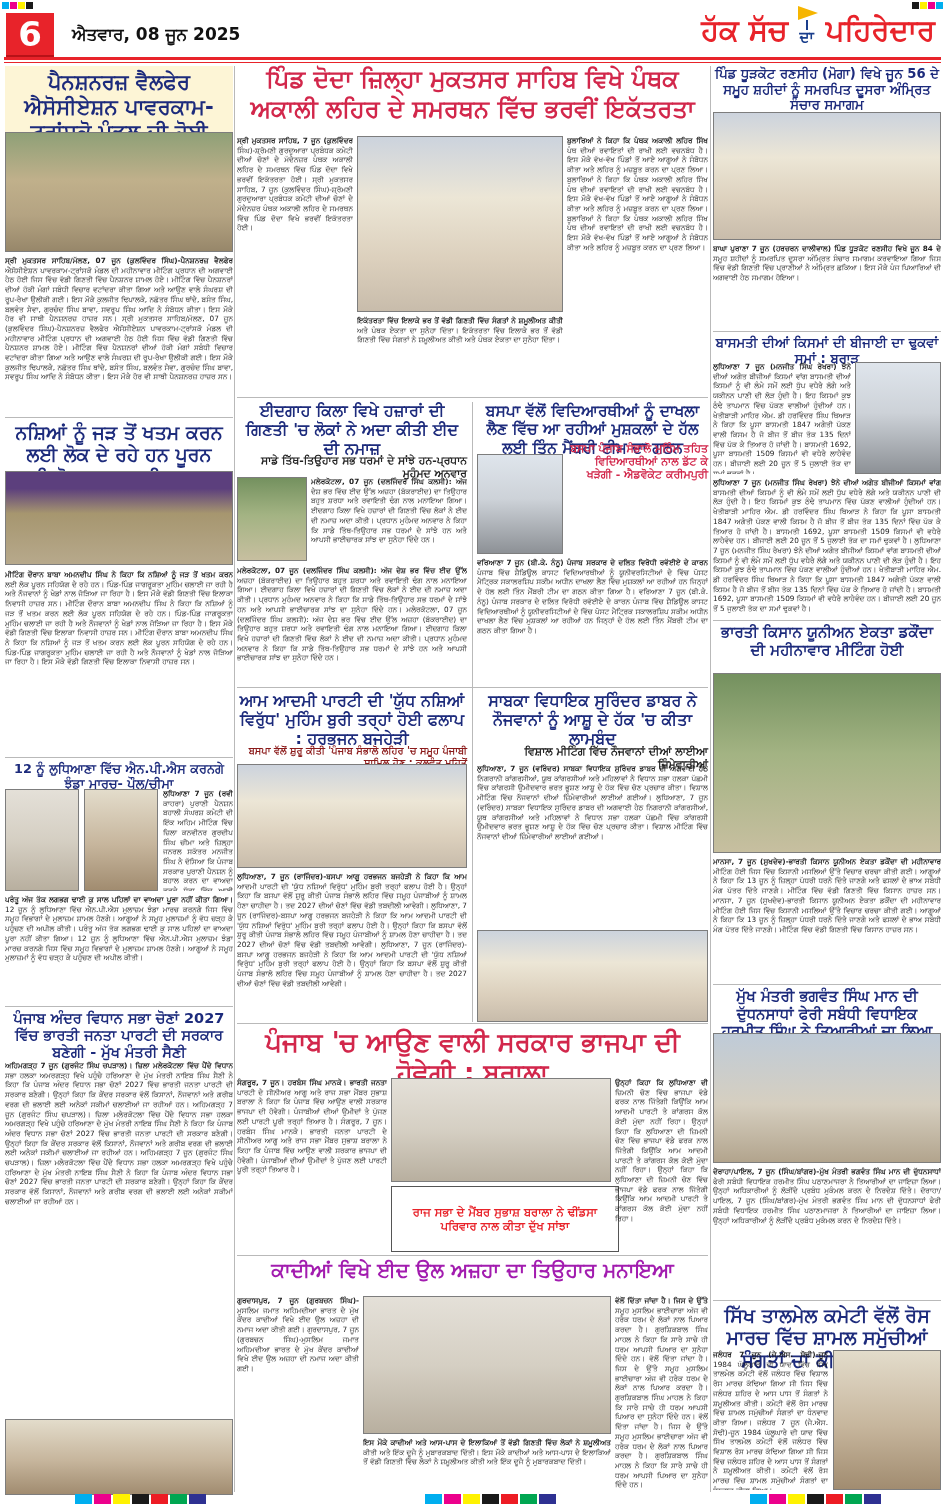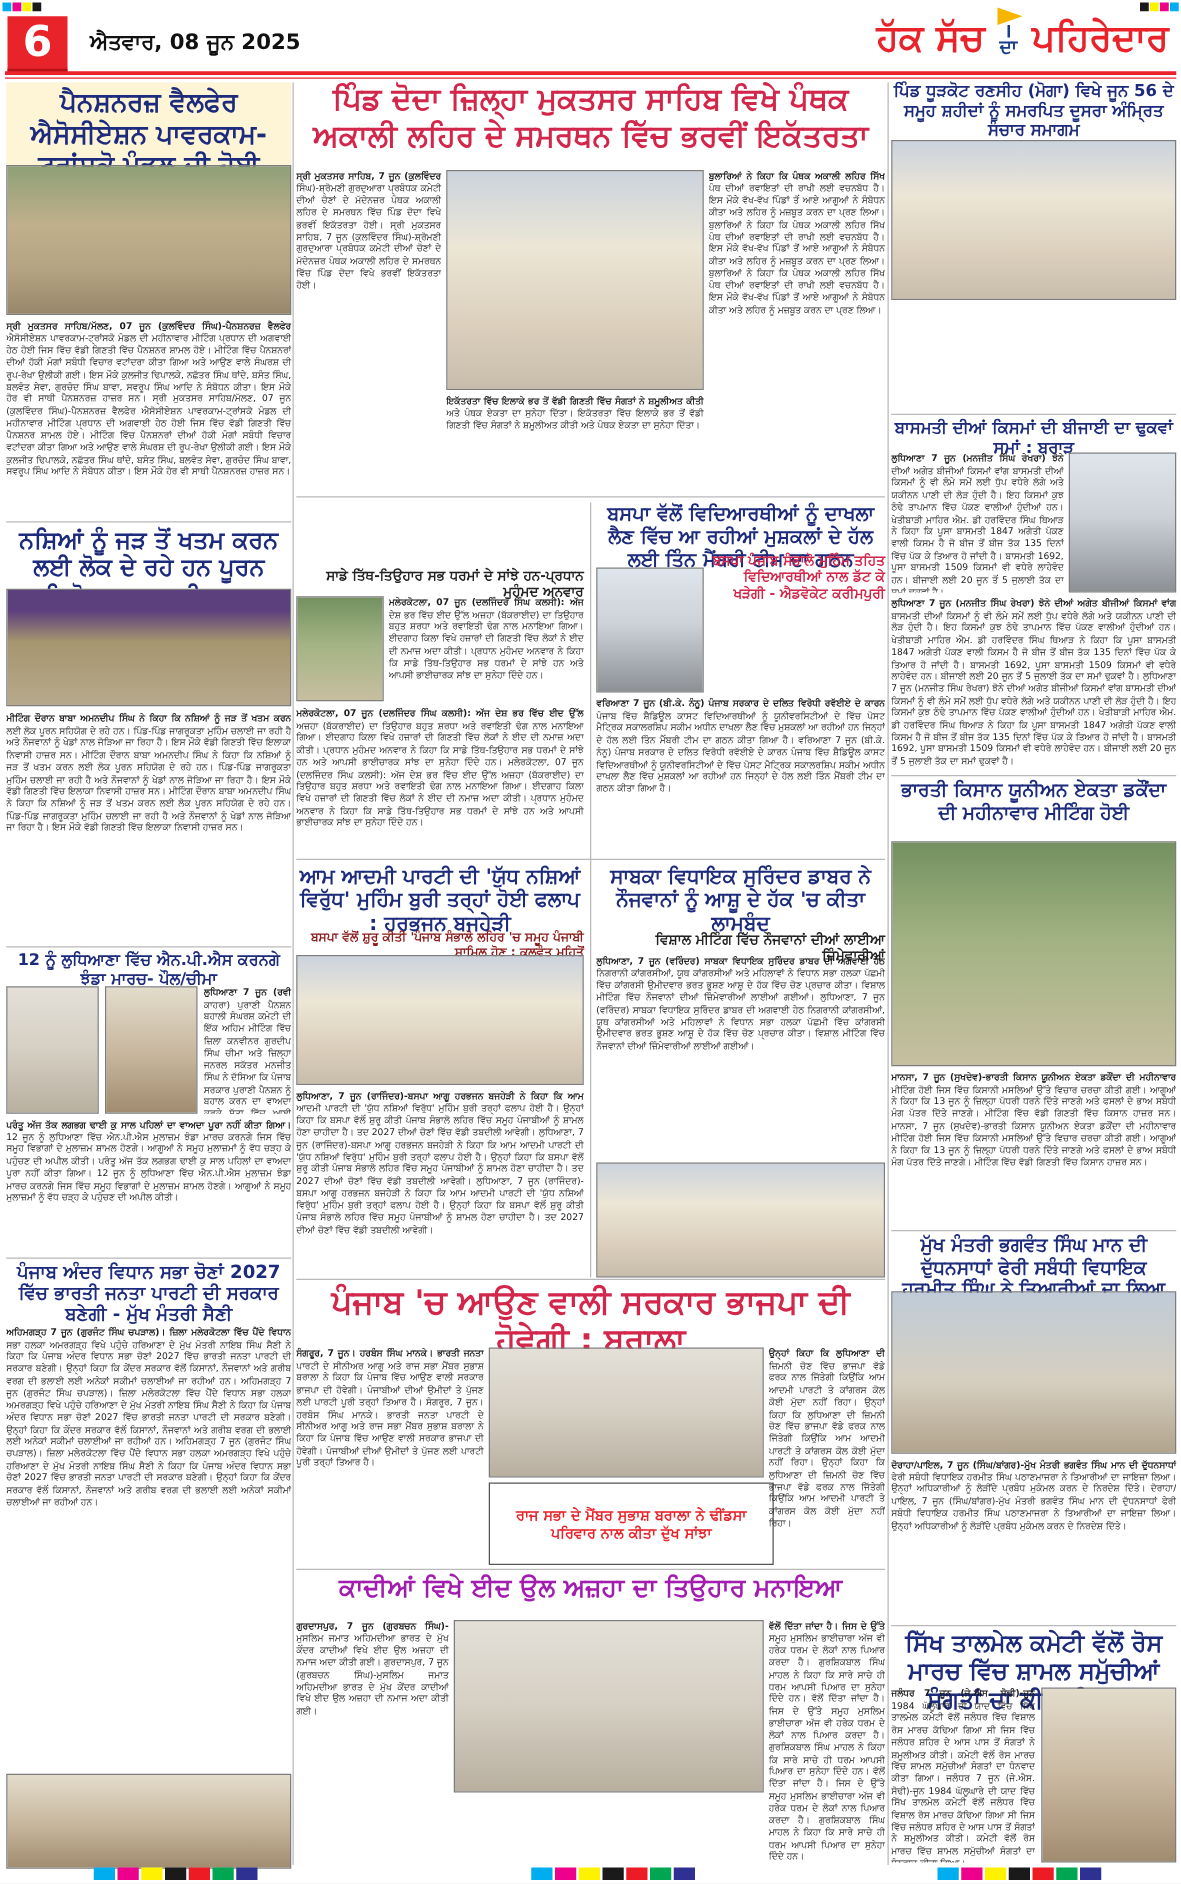--- a/index.html
+++ b/index.html
@@ -107,20 +107,21 @@
   <div class="abs photo p-d" style="left:5px;top:1419px;width:228px;height:76px;"></div>
 
   <div class="abs hl red" style="left:237px;top:64px;width:471px;height:66px;font-size:24px;line-height:1.25;">ਪਿੰਡ ਦੋਦਾ ਜ਼ਿਲ੍ਹਾ ਮੁਕਤਸਰ ਸਾਹਿਬ ਵਿਖੇ ਪੰਥਕ ਅਕਾਲੀ ਲਹਿਰ ਦੇ ਸਮਰਥਨ ਵਿੱਚ ਭਰਵੀਂ ਇਕੱਤਰਤਾ</div>
 
   <div class="abs bt" style="left:237px;top:136px;width:116px;height:258px;">ਸ੍ਰੀ ਮੁਕਤਸਰ ਸਾਹਿਬ, 7 ਜੂਨ (ਕੁਲਵਿੰਦਰ ਸਿੰਘ)-ਸ਼੍ਰੋਮਣੀ ਗੁਰਦੁਆਰਾ ਪ੍ਰਬੰਧਕ ਕਮੇਟੀ ਦੀਆਂ ਚੋਣਾਂ ਦੇ ਮੱਦੇਨਜ਼ਰ ਪੰਥਕ ਅਕਾਲੀ ਲਹਿਰ ਦੇ ਸਮਰਥਨ ਵਿੱਚ ਪਿੰਡ ਦੋਦਾ ਵਿਖੇ ਭਰਵੀਂ ਇਕੱਤਰਤਾ ਹੋਈ। ਸ੍ਰੀ ਮੁਕਤਸਰ ਸਾਹਿਬ, 7 ਜੂਨ (ਕੁਲਵਿੰਦਰ ਸਿੰਘ)-ਸ਼੍ਰੋਮਣੀ ਗੁਰਦੁਆਰਾ ਪ੍ਰਬੰਧਕ ਕਮੇਟੀ ਦੀਆਂ ਚੋਣਾਂ ਦੇ ਮੱਦੇਨਜ਼ਰ ਪੰਥਕ ਅਕਾਲੀ ਲਹਿਰ ਦੇ ਸਮਰਥਨ ਵਿੱਚ ਪਿੰਡ ਦੋਦਾ ਵਿਖੇ ਭਰਵੀਂ ਇਕੱਤਰਤਾ ਹੋਈ।</div>
   <div class="abs photo p-b" style="left:357px;top:136px;width:206px;height:176px;"></div>
   <div class="abs bt" style="left:357px;top:316px;width:206px;height:78px;">ਇਕੱਤਰਤਾ ਵਿੱਚ ਇਲਾਕੇ ਭਰ ਤੋਂ ਵੱਡੀ ਗਿਣਤੀ ਵਿੱਚ ਸੰਗਤਾਂ ਨੇ ਸ਼ਮੂਲੀਅਤ ਕੀਤੀ ਅਤੇ ਪੰਥਕ ਏਕਤਾ ਦਾ ਸੁਨੇਹਾ ਦਿੱਤਾ। ਇਕੱਤਰਤਾ ਵਿੱਚ ਇਲਾਕੇ ਭਰ ਤੋਂ ਵੱਡੀ ਗਿਣਤੀ ਵਿੱਚ ਸੰਗਤਾਂ ਨੇ ਸ਼ਮੂਲੀਅਤ ਕੀਤੀ ਅਤੇ ਪੰਥਕ ਏਕਤਾ ਦਾ ਸੁਨੇਹਾ ਦਿੱਤਾ।</div>
   <div class="abs bt" style="left:567px;top:136px;width:141px;height:258px;">ਬੁਲਾਰਿਆਂ ਨੇ ਕਿਹਾ ਕਿ ਪੰਥਕ ਅਕਾਲੀ ਲਹਿਰ ਸਿੱਖ ਪੰਥ ਦੀਆਂ ਰਵਾਇਤਾਂ ਦੀ ਰਾਖੀ ਲਈ ਵਚਨਬੱਧ ਹੈ। ਇਸ ਮੌਕੇ ਵੱਖ-ਵੱਖ ਪਿੰਡਾਂ ਤੋਂ ਆਏ ਆਗੂਆਂ ਨੇ ਸੰਬੋਧਨ ਕੀਤਾ ਅਤੇ ਲਹਿਰ ਨੂੰ ਮਜ਼ਬੂਤ ਕਰਨ ਦਾ ਪ੍ਰਣ ਲਿਆ। ਬੁਲਾਰਿਆਂ ਨੇ ਕਿਹਾ ਕਿ ਪੰਥਕ ਅਕਾਲੀ ਲਹਿਰ ਸਿੱਖ ਪੰਥ ਦੀਆਂ ਰਵਾਇਤਾਂ ਦੀ ਰਾਖੀ ਲਈ ਵਚਨਬੱਧ ਹੈ। ਇਸ ਮੌਕੇ ਵੱਖ-ਵੱਖ ਪਿੰਡਾਂ ਤੋਂ ਆਏ ਆਗੂਆਂ ਨੇ ਸੰਬੋਧਨ ਕੀਤਾ ਅਤੇ ਲਹਿਰ ਨੂੰ ਮਜ਼ਬੂਤ ਕਰਨ ਦਾ ਪ੍ਰਣ ਲਿਆ। ਬੁਲਾਰਿਆਂ ਨੇ ਕਿਹਾ ਕਿ ਪੰਥਕ ਅਕਾਲੀ ਲਹਿਰ ਸਿੱਖ ਪੰਥ ਦੀਆਂ ਰਵਾਇਤਾਂ ਦੀ ਰਾਖੀ ਲਈ ਵਚਨਬੱਧ ਹੈ। ਇਸ ਮੌਕੇ ਵੱਖ-ਵੱਖ ਪਿੰਡਾਂ ਤੋਂ ਆਏ ਆਗੂਆਂ ਨੇ ਸੰਬੋਧਨ ਕੀਤਾ ਅਤੇ ਲਹਿਰ ਨੂੰ ਮਜ਼ਬੂਤ ਕਰਨ ਦਾ ਪ੍ਰਣ ਲਿਆ।</div>
   <div class="abs hsep" style="left:237px;top:397px;width:471px;"></div>
 
+  <div class="abs hl navy" style="left:237px;top:402px;width:230px;height:50px;font-size:16px;">ਈਦਗਾਹ ਕਿਲਾ ਵਿਖੇ ਹਜ਼ਾਰਾਂ ਦੀ ਗਿਣਤੀ 'ਚ ਲੋਕਾਂ ਨੇ ਅਦਾ ਕੀਤੀ ਈਦ ਦੀ ਨਮਾਜ਼</div>
   <div class="abs subhead" style="left:237px;top:455px;width:230px;height:17px;font-size:10.8px;color:#222;">ਸਾਡੇ ਤਿੱਥ-ਤਿਉਹਾਰ ਸਭ ਧਰਮਾਂ ਦੇ ਸਾਂਝੇ ਹਨ-ਪ੍ਰਧਾਨ ਮੁਹੰਮਦ ਅਨਵਾਰ</div>
   <div class="abs photo p-e" style="left:237px;top:477px;width:70px;height:84px;"></div>
   <div class="abs bt" style="left:311px;top:477px;width:156px;height:84px;">ਮਲੇਰਕੋਟਲਾ, 07 ਜੂਨ (ਦਲਜਿੰਦਰ ਸਿੰਘ ਕਲਸੀ): ਅੱਜ ਦੇਸ਼ ਭਰ ਵਿੱਚ ਈਦ ਉੱਲ ਅਜ਼ਹਾ (ਬੱਕਰਾਈਦ) ਦਾ ਤਿਉਹਾਰ ਬਹੁਤ ਸ਼ਰਧਾ ਅਤੇ ਰਵਾਇਤੀ ਢੰਗ ਨਾਲ ਮਨਾਇਆ ਗਿਆ। ਈਦਗਾਹ ਕਿਲਾ ਵਿਖੇ ਹਜ਼ਾਰਾਂ ਦੀ ਗਿਣਤੀ ਵਿੱਚ ਲੋਕਾਂ ਨੇ ਈਦ ਦੀ ਨਮਾਜ਼ ਅਦਾ ਕੀਤੀ। ਪ੍ਰਧਾਨ ਮੁਹੰਮਦ ਅਨਵਾਰ ਨੇ ਕਿਹਾ ਕਿ ਸਾਡੇ ਤਿੱਥ-ਤਿਉਹਾਰ ਸਭ ਧਰਮਾਂ ਦੇ ਸਾਂਝੇ ਹਨ ਅਤੇ ਆਪਸੀ ਭਾਈਚਾਰਕ ਸਾਂਝ ਦਾ ਸੁਨੇਹਾ ਦਿੰਦੇ ਹਨ।</div>
   <div class="abs bt" style="left:237px;top:566px;width:230px;height:118px;">ਮਲੇਰਕੋਟਲਾ, 07 ਜੂਨ (ਦਲਜਿੰਦਰ ਸਿੰਘ ਕਲਸੀ): ਅੱਜ ਦੇਸ਼ ਭਰ ਵਿੱਚ ਈਦ ਉੱਲ ਅਜ਼ਹਾ (ਬੱਕਰਾਈਦ) ਦਾ ਤਿਉਹਾਰ ਬਹੁਤ ਸ਼ਰਧਾ ਅਤੇ ਰਵਾਇਤੀ ਢੰਗ ਨਾਲ ਮਨਾਇਆ ਗਿਆ। ਈਦਗਾਹ ਕਿਲਾ ਵਿਖੇ ਹਜ਼ਾਰਾਂ ਦੀ ਗਿਣਤੀ ਵਿੱਚ ਲੋਕਾਂ ਨੇ ਈਦ ਦੀ ਨਮਾਜ਼ ਅਦਾ ਕੀਤੀ। ਪ੍ਰਧਾਨ ਮੁਹੰਮਦ ਅਨਵਾਰ ਨੇ ਕਿਹਾ ਕਿ ਸਾਡੇ ਤਿੱਥ-ਤਿਉਹਾਰ ਸਭ ਧਰਮਾਂ ਦੇ ਸਾਂਝੇ ਹਨ ਅਤੇ ਆਪਸੀ ਭਾਈਚਾਰਕ ਸਾਂਝ ਦਾ ਸੁਨੇਹਾ ਦਿੰਦੇ ਹਨ। ਮਲੇਰਕੋਟਲਾ, 07 ਜੂਨ (ਦਲਜਿੰਦਰ ਸਿੰਘ ਕਲਸੀ): ਅੱਜ ਦੇਸ਼ ਭਰ ਵਿੱਚ ਈਦ ਉੱਲ ਅਜ਼ਹਾ (ਬੱਕਰਾਈਦ) ਦਾ ਤਿਉਹਾਰ ਬਹੁਤ ਸ਼ਰਧਾ ਅਤੇ ਰਵਾਇਤੀ ਢੰਗ ਨਾਲ ਮਨਾਇਆ ਗਿਆ। ਈਦਗਾਹ ਕਿਲਾ ਵਿਖੇ ਹਜ਼ਾਰਾਂ ਦੀ ਗਿਣਤੀ ਵਿੱਚ ਲੋਕਾਂ ਨੇ ਈਦ ਦੀ ਨਮਾਜ਼ ਅਦਾ ਕੀਤੀ। ਪ੍ਰਧਾਨ ਮੁਹੰਮਦ ਅਨਵਾਰ ਨੇ ਕਿਹਾ ਕਿ ਸਾਡੇ ਤਿੱਥ-ਤਿਉਹਾਰ ਸਭ ਧਰਮਾਂ ਦੇ ਸਾਂਝੇ ਹਨ ਅਤੇ ਆਪਸੀ ਭਾਈਚਾਰਕ ਸਾਂਝ ਦਾ ਸੁਨੇਹਾ ਦਿੰਦੇ ਹਨ।</div>
 
   <div class="abs hl navy" style="left:477px;top:402px;width:231px;height:48px;font-size:15.5px;">ਬਸਪਾ ਵੱਲੋਂ ਵਿਦਿਆਰਥੀਆਂ ਨੂੰ ਦਾਖਲਾ ਲੈਣ ਵਿੱਚ ਆ ਰਹੀਆਂ ਮੁਸ਼ਕਲਾਂ ਦੇ ਹੱਲ ਲਈ ਤਿੰਨ ਮੈਂਬਰੀ ਟੀਮ ਦਾ ਗਠਨ</div>
   <div class="abs photo p-h" style="left:477px;top:454px;width:86px;height:100px;"></div>
   <div class="abs subhead red" style="left:568px;top:442px;width:140px;height:96px;font-size:11px;">ਬਸਪਾ ਪੰਜਾਬ ਸੰਭਾਲੋ ਮੁਹਿੰਮ ਤਹਿਤ ਵਿਦਿਆਰਥੀਆਂ ਨਾਲ ਡੱਟ ਕੇ ਖੜੇਗੀ - ਐਡਵੋਕੇਟ ਕਰੀਮਪੁਰੀ</div>
   <div class="abs bt" style="left:477px;top:558px;width:231px;height:126px;">ਵਰਿਆਣਾ 7 ਜੂਨ (ਬੀ.ਕੇ. ਨੰਨੂ) ਪੰਜਾਬ ਸਰਕਾਰ ਦੇ ਦਲਿਤ ਵਿਰੋਧੀ ਰਵੱਈਏ ਦੇ ਕਾਰਨ ਪੰਜਾਬ ਵਿੱਚ ਸ਼ੈਡਿਊਲ ਕਾਸਟ ਵਿਦਿਆਰਥੀਆਂ ਨੂੰ ਯੂਨੀਵਰਸਿਟੀਆਂ ਦੇ ਵਿੱਚ ਪੋਸਟ ਮੈਟ੍ਰਿਕ ਸਕਾਲਰਸ਼ਿਪ ਸਕੀਮ ਅਧੀਨ ਦਾਖਲਾ ਲੈਣ ਵਿੱਚ ਮੁਸ਼ਕਲਾਂ ਆ ਰਹੀਆਂ ਹਨ ਜਿਨ੍ਹਾਂ ਦੇ ਹੱਲ ਲਈ ਤਿੰਨ ਮੈਂਬਰੀ ਟੀਮ ਦਾ ਗਠਨ ਕੀਤਾ ਗਿਆ ਹੈ। ਵਰਿਆਣਾ 7 ਜੂਨ (ਬੀ.ਕੇ. ਨੰਨੂ) ਪੰਜਾਬ ਸਰਕਾਰ ਦੇ ਦਲਿਤ ਵਿਰੋਧੀ ਰਵੱਈਏ ਦੇ ਕਾਰਨ ਪੰਜਾਬ ਵਿੱਚ ਸ਼ੈਡਿਊਲ ਕਾਸਟ ਵਿਦਿਆਰਥੀਆਂ ਨੂੰ ਯੂਨੀਵਰਸਿਟੀਆਂ ਦੇ ਵਿੱਚ ਪੋਸਟ ਮੈਟ੍ਰਿਕ ਸਕਾਲਰਸ਼ਿਪ ਸਕੀਮ ਅਧੀਨ ਦਾਖਲਾ ਲੈਣ ਵਿੱਚ ਮੁਸ਼ਕਲਾਂ ਆ ਰਹੀਆਂ ਹਨ ਜਿਨ੍ਹਾਂ ਦੇ ਹੱਲ ਲਈ ਤਿੰਨ ਮੈਂਬਰੀ ਟੀਮ ਦਾ ਗਠਨ ਕੀਤਾ ਗਿਆ ਹੈ।</div>
   <div class="abs hsep" style="left:237px;top:687px;width:471px;"></div>
@@ -139,24 +140,26 @@
   <div class="abs hl red" style="left:237px;top:1027px;width:471px;height:44px;font-size:26px;">ਪੰਜਾਬ 'ਚ ਆਉਣ ਵਾਲੀ ਸਰਕਾਰ ਭਾਜਪਾ ਦੀ ਹੋਵੇਗੀ : ਬਰਾਲਾ</div>
   <div class="abs bt" style="left:237px;top:1078px;width:150px;height:174px;">ਸੰਗਰੂਰ, 7 ਜੂਨ। ਹਰਬੰਸ ਸਿੰਘ ਮਾਨਕੇ। ਭਾਰਤੀ ਜਨਤਾ ਪਾਰਟੀ ਦੇ ਸੀਨੀਅਰ ਆਗੂ ਅਤੇ ਰਾਜ ਸਭਾ ਮੈਂਬਰ ਸੁਭਾਸ਼ ਬਰਾਲਾ ਨੇ ਕਿਹਾ ਕਿ ਪੰਜਾਬ ਵਿੱਚ ਆਉਣ ਵਾਲੀ ਸਰਕਾਰ ਭਾਜਪਾ ਦੀ ਹੋਵੇਗੀ। ਪੰਜਾਬੀਆਂ ਦੀਆਂ ਉਮੀਦਾਂ ਤੇ ਪੁੱਜਣ ਲਈ ਪਾਰਟੀ ਪੂਰੀ ਤਰ੍ਹਾਂ ਤਿਆਰ ਹੈ। ਸੰਗਰੂਰ, 7 ਜੂਨ। ਹਰਬੰਸ ਸਿੰਘ ਮਾਨਕੇ। ਭਾਰਤੀ ਜਨਤਾ ਪਾਰਟੀ ਦੇ ਸੀਨੀਅਰ ਆਗੂ ਅਤੇ ਰਾਜ ਸਭਾ ਮੈਂਬਰ ਸੁਭਾਸ਼ ਬਰਾਲਾ ਨੇ ਕਿਹਾ ਕਿ ਪੰਜਾਬ ਵਿੱਚ ਆਉਣ ਵਾਲੀ ਸਰਕਾਰ ਭਾਜਪਾ ਦੀ ਹੋਵੇਗੀ। ਪੰਜਾਬੀਆਂ ਦੀਆਂ ਉਮੀਦਾਂ ਤੇ ਪੁੱਜਣ ਲਈ ਪਾਰਟੀ ਪੂਰੀ ਤਰ੍ਹਾਂ ਤਿਆਰ ਹੈ।</div>
   <div class="abs photo p-g" style="left:391px;top:1078px;width:220px;height:104px;"></div>
   <div class="abs caption-box" style="left:391px;top:1186px;width:220px;height:58px;">ਰਾਜ ਸਭਾ ਦੇ ਮੈਂਬਰ ਸੁਭਾਸ਼ ਬਰਾਲਾ ਨੇ ਢੀਂਡਸਾ ਪਰਿਵਾਰ ਨਾਲ ਕੀਤਾ ਦੁੱਖ ਸਾਂਝਾ</div>
   <div class="abs bt" style="left:615px;top:1078px;width:93px;height:174px;">ਉਨ੍ਹਾਂ ਕਿਹਾ ਕਿ ਲੁਧਿਆਣਾ ਦੀ ਜ਼ਿਮਨੀ ਚੋਣ ਵਿੱਚ ਭਾਜਪਾ ਵੱਡੇ ਫਰਕ ਨਾਲ ਜਿੱਤੇਗੀ ਕਿਉਂਕਿ ਆਮ ਆਦਮੀ ਪਾਰਟੀ ਤੇ ਕਾਂਗਰਸ ਕੋਲ ਕੋਈ ਮੁੱਦਾ ਨਹੀਂ ਰਿਹਾ। ਉਨ੍ਹਾਂ ਕਿਹਾ ਕਿ ਲੁਧਿਆਣਾ ਦੀ ਜ਼ਿਮਨੀ ਚੋਣ ਵਿੱਚ ਭਾਜਪਾ ਵੱਡੇ ਫਰਕ ਨਾਲ ਜਿੱਤੇਗੀ ਕਿਉਂਕਿ ਆਮ ਆਦਮੀ ਪਾਰਟੀ ਤੇ ਕਾਂਗਰਸ ਕੋਲ ਕੋਈ ਮੁੱਦਾ ਨਹੀਂ ਰਿਹਾ। ਉਨ੍ਹਾਂ ਕਿਹਾ ਕਿ ਲੁਧਿਆਣਾ ਦੀ ਜ਼ਿਮਨੀ ਚੋਣ ਵਿੱਚ ਭਾਜਪਾ ਵੱਡੇ ਫਰਕ ਨਾਲ ਜਿੱਤੇਗੀ ਕਿਉਂਕਿ ਆਮ ਆਦਮੀ ਪਾਰਟੀ ਤੇ ਕਾਂਗਰਸ ਕੋਲ ਕੋਈ ਮੁੱਦਾ ਨਹੀਂ ਰਿਹਾ।</div>
   <div class="abs hsep" style="left:237px;top:1255px;width:471px;"></div>
 
   <div class="abs hl blue2" style="left:237px;top:1259px;width:471px;height:32px;font-size:20px;">ਕਾਦੀਆਂ ਵਿਖੇ ਈਦ ਉਲ ਅਜ਼ਹਾ ਦਾ ਤਿਉਹਾਰ ਮਨਾਇਆ</div>
   <div class="abs bt" style="left:237px;top:1296px;width:122px;height:200px;">ਗੁਰਦਾਸਪੁਰ, 7 ਜੂਨ (ਗੁਰਬਚਨ ਸਿੰਘ)-ਮੁਸਲਿਮ ਜਮਾਤ ਅਹਿਮਦੀਆ ਭਾਰਤ ਦੇ ਮੁੱਖ ਕੇਂਦਰ ਕਾਦੀਆਂ ਵਿਖੇ ਈਦ ਉਲ ਅਜ਼ਹਾ ਦੀ ਨਮਾਜ ਅਦਾ ਕੀਤੀ ਗਈ। ਗੁਰਦਾਸਪੁਰ, 7 ਜੂਨ (ਗੁਰਬਚਨ ਸਿੰਘ)-ਮੁਸਲਿਮ ਜਮਾਤ ਅਹਿਮਦੀਆ ਭਾਰਤ ਦੇ ਮੁੱਖ ਕੇਂਦਰ ਕਾਦੀਆਂ ਵਿਖੇ ਈਦ ਉਲ ਅਜ਼ਹਾ ਦੀ ਨਮਾਜ ਅਦਾ ਕੀਤੀ ਗਈ।</div>
   <div class="abs photo p-g" style="left:363px;top:1296px;width:248px;height:138px;"></div>
+  <div class="abs bt" style="left:363px;top:1438px;width:248px;height:58px;">ਇਸ ਮੌਕੇ ਕਾਦੀਆਂ ਅਤੇ ਆਸ-ਪਾਸ ਦੇ ਇਲਾਕਿਆਂ ਤੋਂ ਵੱਡੀ ਗਿਣਤੀ ਵਿੱਚ ਲੋਕਾਂ ਨੇ ਸ਼ਮੂਲੀਅਤ ਕੀਤੀ ਅਤੇ ਇੱਕ ਦੂਜੇ ਨੂੰ ਮੁਬਾਰਕਬਾਦ ਦਿੱਤੀ। ਇਸ ਮੌਕੇ ਕਾਦੀਆਂ ਅਤੇ ਆਸ-ਪਾਸ ਦੇ ਇਲਾਕਿਆਂ ਤੋਂ ਵੱਡੀ ਗਿਣਤੀ ਵਿੱਚ ਲੋਕਾਂ ਨੇ ਸ਼ਮੂਲੀਅਤ ਕੀਤੀ ਅਤੇ ਇੱਕ ਦੂਜੇ ਨੂੰ ਮੁਬਾਰਕਬਾਦ ਦਿੱਤੀ।</div>
   <div class="abs bt" style="left:615px;top:1296px;width:93px;height:200px;">ਵੱਲੋਂ ਦਿੱਤਾ ਜਾਂਦਾ ਹੈ। ਜਿਸ ਦੇ ਉੱਤੇ ਸਮੂਹ ਮੁਸਲਿਮ ਭਾਈਚਾਰਾ ਅੱਜ ਵੀ ਹਰੇਕ ਧਰਮ ਦੇ ਲੋਕਾਂ ਨਾਲ ਪਿਆਰ ਕਰਦਾ ਹੈ। ਗੁਰਸ਼ਿਕਬਾਲ ਸਿੰਘ ਮਾਹਲ ਨੇ ਕਿਹਾ ਕਿ ਸਾਰੇ ਸਾਚੇ ਹੀ ਧਰਮ ਆਪਸੀ ਪਿਆਰ ਦਾ ਸੁਨੇਹਾ ਦਿੰਦੇ ਹਨ। ਵੱਲੋਂ ਦਿੱਤਾ ਜਾਂਦਾ ਹੈ। ਜਿਸ ਦੇ ਉੱਤੇ ਸਮੂਹ ਮੁਸਲਿਮ ਭਾਈਚਾਰਾ ਅੱਜ ਵੀ ਹਰੇਕ ਧਰਮ ਦੇ ਲੋਕਾਂ ਨਾਲ ਪਿਆਰ ਕਰਦਾ ਹੈ। ਗੁਰਸ਼ਿਕਬਾਲ ਸਿੰਘ ਮਾਹਲ ਨੇ ਕਿਹਾ ਕਿ ਸਾਰੇ ਸਾਚੇ ਹੀ ਧਰਮ ਆਪਸੀ ਪਿਆਰ ਦਾ ਸੁਨੇਹਾ ਦਿੰਦੇ ਹਨ। ਵੱਲੋਂ ਦਿੱਤਾ ਜਾਂਦਾ ਹੈ। ਜਿਸ ਦੇ ਉੱਤੇ ਸਮੂਹ ਮੁਸਲਿਮ ਭਾਈਚਾਰਾ ਅੱਜ ਵੀ ਹਰੇਕ ਧਰਮ ਦੇ ਲੋਕਾਂ ਨਾਲ ਪਿਆਰ ਕਰਦਾ ਹੈ। ਗੁਰਸ਼ਿਕਬਾਲ ਸਿੰਘ ਮਾਹਲ ਨੇ ਕਿਹਾ ਕਿ ਸਾਰੇ ਸਾਚੇ ਹੀ ਧਰਮ ਆਪਸੀ ਪਿਆਰ ਦਾ ਸੁਨੇਹਾ ਦਿੰਦੇ ਹਨ।</div>
 
   <div class="abs hl navy" style="left:713px;top:66px;width:228px;height:44px;font-size:13.2px;">ਪਿੰਡ ਧੂੜਕੋਟ ਰਣਸੀਹ (ਮੋਗਾ) ਵਿਖੇ ਜੂਨ 56 ਦੇ ਸਮੂਹ ਸ਼ਹੀਦਾਂ ਨੂੰ ਸਮਰਪਿਤ ਦੂਸਰਾ ਅੰਮ੍ਰਿਤ ਸੰਚਾਰ ਸਮਾਗਮ</div>
   <div class="abs photo p-b" style="left:713px;top:112px;width:228px;height:128px;"></div>
+  <div class="abs bt" style="left:713px;top:244px;width:228px;height:84px;">ਬਾਘਾ ਪੁਰਾਣਾ 7 ਜੂਨ (ਹਰਚਰਨ ਦਾਲੀਵਾਲ) ਪਿੰਡ ਧੂੜਕੋਟ ਰਣਸੀਹ ਵਿਖੇ ਜੂਨ 84 ਦੇ ਸਮੂਹ ਸ਼ਹੀਦਾਂ ਨੂੰ ਸਮਰਪਿਤ ਦੂਸਰਾ ਅੰਮ੍ਰਿਤ ਸੰਚਾਰ ਸਮਾਗਮ ਕਰਵਾਇਆ ਗਿਆ ਜਿਸ ਵਿੱਚ ਵੱਡੀ ਗਿਣਤੀ ਵਿੱਚ ਪ੍ਰਾਣੀਆਂ ਨੇ ਅੰਮ੍ਰਿਤ ਛਕਿਆ। ਇਸ ਮੌਕੇ ਪੰਜ ਪਿਆਰਿਆਂ ਦੀ ਅਗਵਾਈ ਹੇਠ ਸਮਾਗਮ ਹੋਇਆ।</div>
   <div class="abs hsep" style="left:713px;top:331px;width:228px;"></div>
 
   <div class="abs hl navy" style="left:713px;top:335px;width:228px;height:22px;font-size:13.2px;">ਬਾਸਮਤੀ ਦੀਆਂ ਕਿਸਮਾਂ ਦੀ ਬੀਜਾਈ ਦਾ ਢੁਕਵਾਂ ਸਮਾਂ : ਬਰਾੜ</div>
   <div class="abs photo p-h" style="left:855px;top:362px;width:86px;height:112px;"></div>
   <div class="abs bt" style="left:713px;top:362px;width:138px;height:112px;">ਲੁਧਿਆਣਾ 7 ਜੂਨ (ਮਨਜੀਤ ਸਿੰਘ ਰੇਖਰਾ) ਝੋਨੇ ਦੀਆਂ ਅਗੇਤ ਬੀਜੀਆਂ ਕਿਸਮਾਂ ਵਾਂਗ ਬਾਸਮਤੀ ਦੀਆਂ ਕਿਸਮਾਂ ਨੂੰ ਵੀ ਲੰਮੇ ਸਮੇਂ ਲਈ ਧੁੱਪ ਵਧੇਰੇ ਲੱਗੇ ਅਤੇ ਯਕੀਨਨ ਪਾਣੀ ਦੀ ਲੋੜ ਹੁੰਦੀ ਹੈ। ਇਹ ਕਿਸਮਾਂ ਕੁਝ ਠੰਢੇ ਤਾਪਮਾਨ ਵਿੱਚ ਪੱਕਣ ਵਾਲੀਆਂ ਹੁੰਦੀਆਂ ਹਨ। ਖੇਤੀਬਾੜੀ ਮਾਹਿਰ ਐਮ. ਡੀ ਹਰਵਿੰਦਰ ਸਿੰਘ ਥਿਆੜ ਨੇ ਕਿਹਾ ਕਿ ਪੂਸਾ ਬਾਸਮਤੀ 1847 ਅਗੇਤੀ ਪੱਕਣ ਵਾਲੀ ਕਿਸਮ ਹੈ ਜੋ ਬੀਜ ਤੋਂ ਬੀਜ ਤੱਕ 135 ਦਿਨਾਂ ਵਿੱਚ ਪੱਕ ਕੇ ਤਿਆਰ ਹੋ ਜਾਂਦੀ ਹੈ। ਬਾਸਮਤੀ 1692, ਪੂਸਾ ਬਾਸਮਤੀ 1509 ਕਿਸਮਾਂ ਵੀ ਵਧੇਰੇ ਲਾਹੇਵੰਦ ਹਨ। ਬੀਜਾਈ ਲਈ 20 ਜੂਨ ਤੋਂ 5 ਜੁਲਾਈ ਤੱਕ ਦਾ ਸਮਾਂ ਢੁਕਵਾਂ ਹੈ।</div>
   <div class="abs bt" style="left:713px;top:478px;width:228px;height:140px;">ਲੁਧਿਆਣਾ 7 ਜੂਨ (ਮਨਜੀਤ ਸਿੰਘ ਰੇਖਰਾ) ਝੋਨੇ ਦੀਆਂ ਅਗੇਤ ਬੀਜੀਆਂ ਕਿਸਮਾਂ ਵਾਂਗ ਬਾਸਮਤੀ ਦੀਆਂ ਕਿਸਮਾਂ ਨੂੰ ਵੀ ਲੰਮੇ ਸਮੇਂ ਲਈ ਧੁੱਪ ਵਧੇਰੇ ਲੱਗੇ ਅਤੇ ਯਕੀਨਨ ਪਾਣੀ ਦੀ ਲੋੜ ਹੁੰਦੀ ਹੈ। ਇਹ ਕਿਸਮਾਂ ਕੁਝ ਠੰਢੇ ਤਾਪਮਾਨ ਵਿੱਚ ਪੱਕਣ ਵਾਲੀਆਂ ਹੁੰਦੀਆਂ ਹਨ। ਖੇਤੀਬਾੜੀ ਮਾਹਿਰ ਐਮ. ਡੀ ਹਰਵਿੰਦਰ ਸਿੰਘ ਥਿਆੜ ਨੇ ਕਿਹਾ ਕਿ ਪੂਸਾ ਬਾਸਮਤੀ 1847 ਅਗੇਤੀ ਪੱਕਣ ਵਾਲੀ ਕਿਸਮ ਹੈ ਜੋ ਬੀਜ ਤੋਂ ਬੀਜ ਤੱਕ 135 ਦਿਨਾਂ ਵਿੱਚ ਪੱਕ ਕੇ ਤਿਆਰ ਹੋ ਜਾਂਦੀ ਹੈ। ਬਾਸਮਤੀ 1692, ਪੂਸਾ ਬਾਸਮਤੀ 1509 ਕਿਸਮਾਂ ਵੀ ਵਧੇਰੇ ਲਾਹੇਵੰਦ ਹਨ। ਬੀਜਾਈ ਲਈ 20 ਜੂਨ ਤੋਂ 5 ਜੁਲਾਈ ਤੱਕ ਦਾ ਸਮਾਂ ਢੁਕਵਾਂ ਹੈ। ਲੁਧਿਆਣਾ 7 ਜੂਨ (ਮਨਜੀਤ ਸਿੰਘ ਰੇਖਰਾ) ਝੋਨੇ ਦੀਆਂ ਅਗੇਤ ਬੀਜੀਆਂ ਕਿਸਮਾਂ ਵਾਂਗ ਬਾਸਮਤੀ ਦੀਆਂ ਕਿਸਮਾਂ ਨੂੰ ਵੀ ਲੰਮੇ ਸਮੇਂ ਲਈ ਧੁੱਪ ਵਧੇਰੇ ਲੱਗੇ ਅਤੇ ਯਕੀਨਨ ਪਾਣੀ ਦੀ ਲੋੜ ਹੁੰਦੀ ਹੈ। ਇਹ ਕਿਸਮਾਂ ਕੁਝ ਠੰਢੇ ਤਾਪਮਾਨ ਵਿੱਚ ਪੱਕਣ ਵਾਲੀਆਂ ਹੁੰਦੀਆਂ ਹਨ। ਖੇਤੀਬਾੜੀ ਮਾਹਿਰ ਐਮ. ਡੀ ਹਰਵਿੰਦਰ ਸਿੰਘ ਥਿਆੜ ਨੇ ਕਿਹਾ ਕਿ ਪੂਸਾ ਬਾਸਮਤੀ 1847 ਅਗੇਤੀ ਪੱਕਣ ਵਾਲੀ ਕਿਸਮ ਹੈ ਜੋ ਬੀਜ ਤੋਂ ਬੀਜ ਤੱਕ 135 ਦਿਨਾਂ ਵਿੱਚ ਪੱਕ ਕੇ ਤਿਆਰ ਹੋ ਜਾਂਦੀ ਹੈ। ਬਾਸਮਤੀ 1692, ਪੂਸਾ ਬਾਸਮਤੀ 1509 ਕਿਸਮਾਂ ਵੀ ਵਧੇਰੇ ਲਾਹੇਵੰਦ ਹਨ। ਬੀਜਾਈ ਲਈ 20 ਜੂਨ ਤੋਂ 5 ਜੁਲਾਈ ਤੱਕ ਦਾ ਸਮਾਂ ਢੁਕਵਾਂ ਹੈ।</div>
   <div class="abs hsep" style="left:713px;top:620px;width:228px;"></div>
 
   <div class="abs hl navy" style="left:713px;top:624px;width:228px;height:46px;font-size:15px;">ਭਾਰਤੀ ਕਿਸਾਨ ਯੂਨੀਅਨ ਏਕਤਾ ਡਕੌਂਦਾ ਦੀ ਮਹੀਨਾਵਾਰ ਮੀਟਿੰਗ ਹੋਈ</div>
   <div class="abs photo p-e" style="left:713px;top:673px;width:228px;height:180px;"></div>

